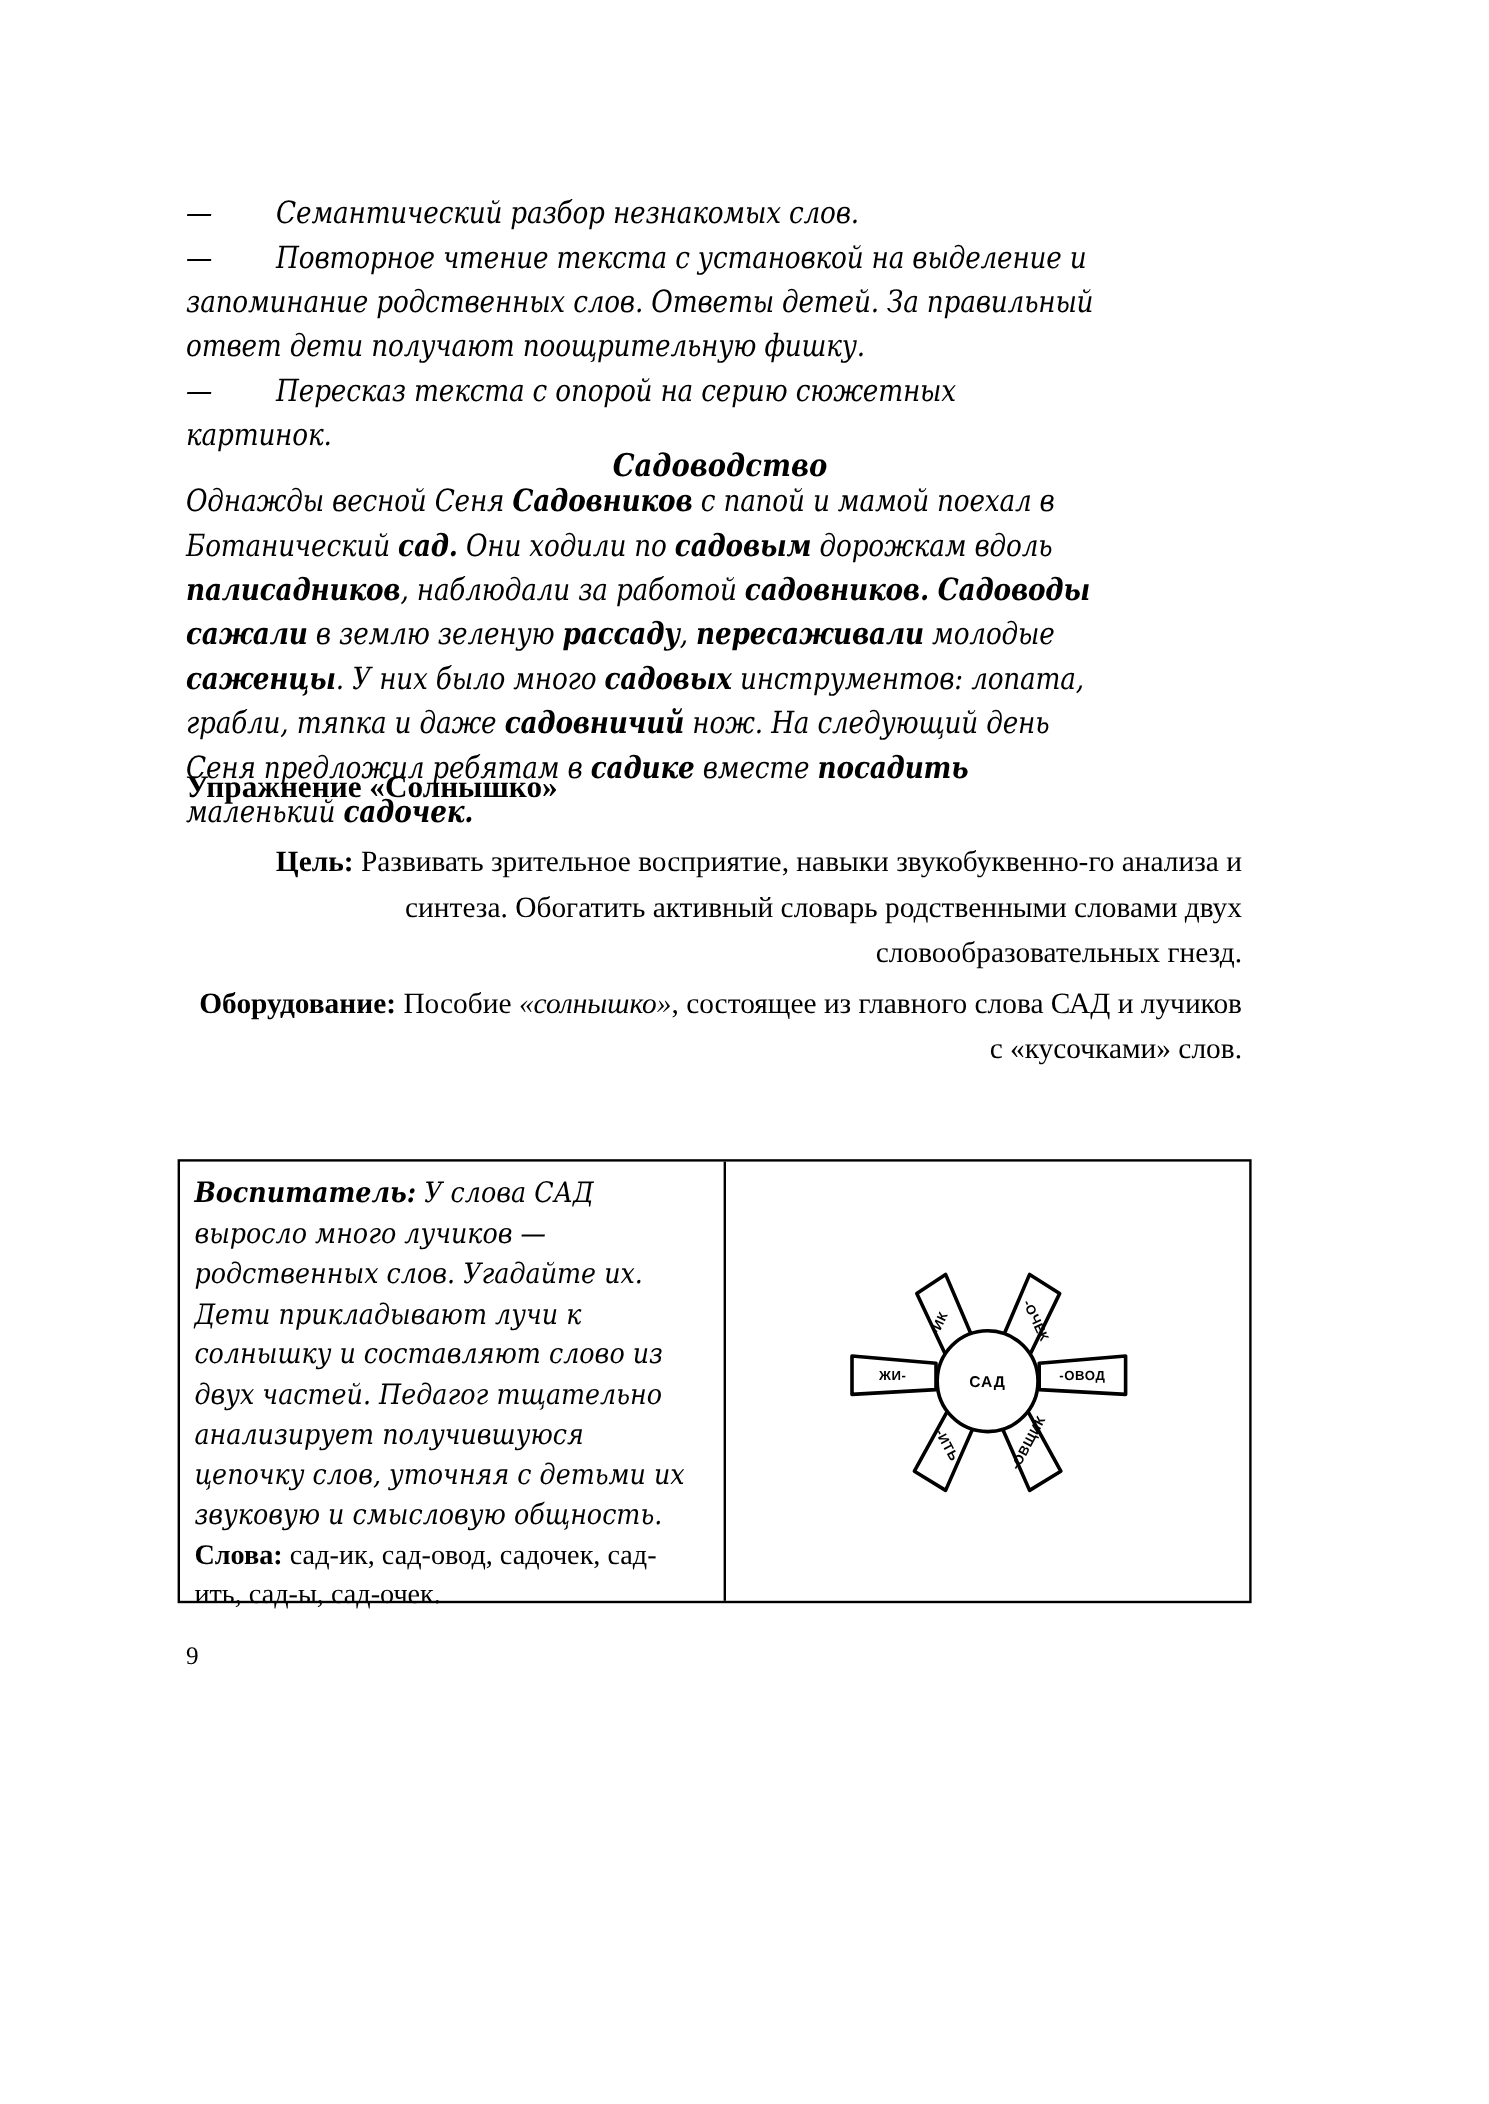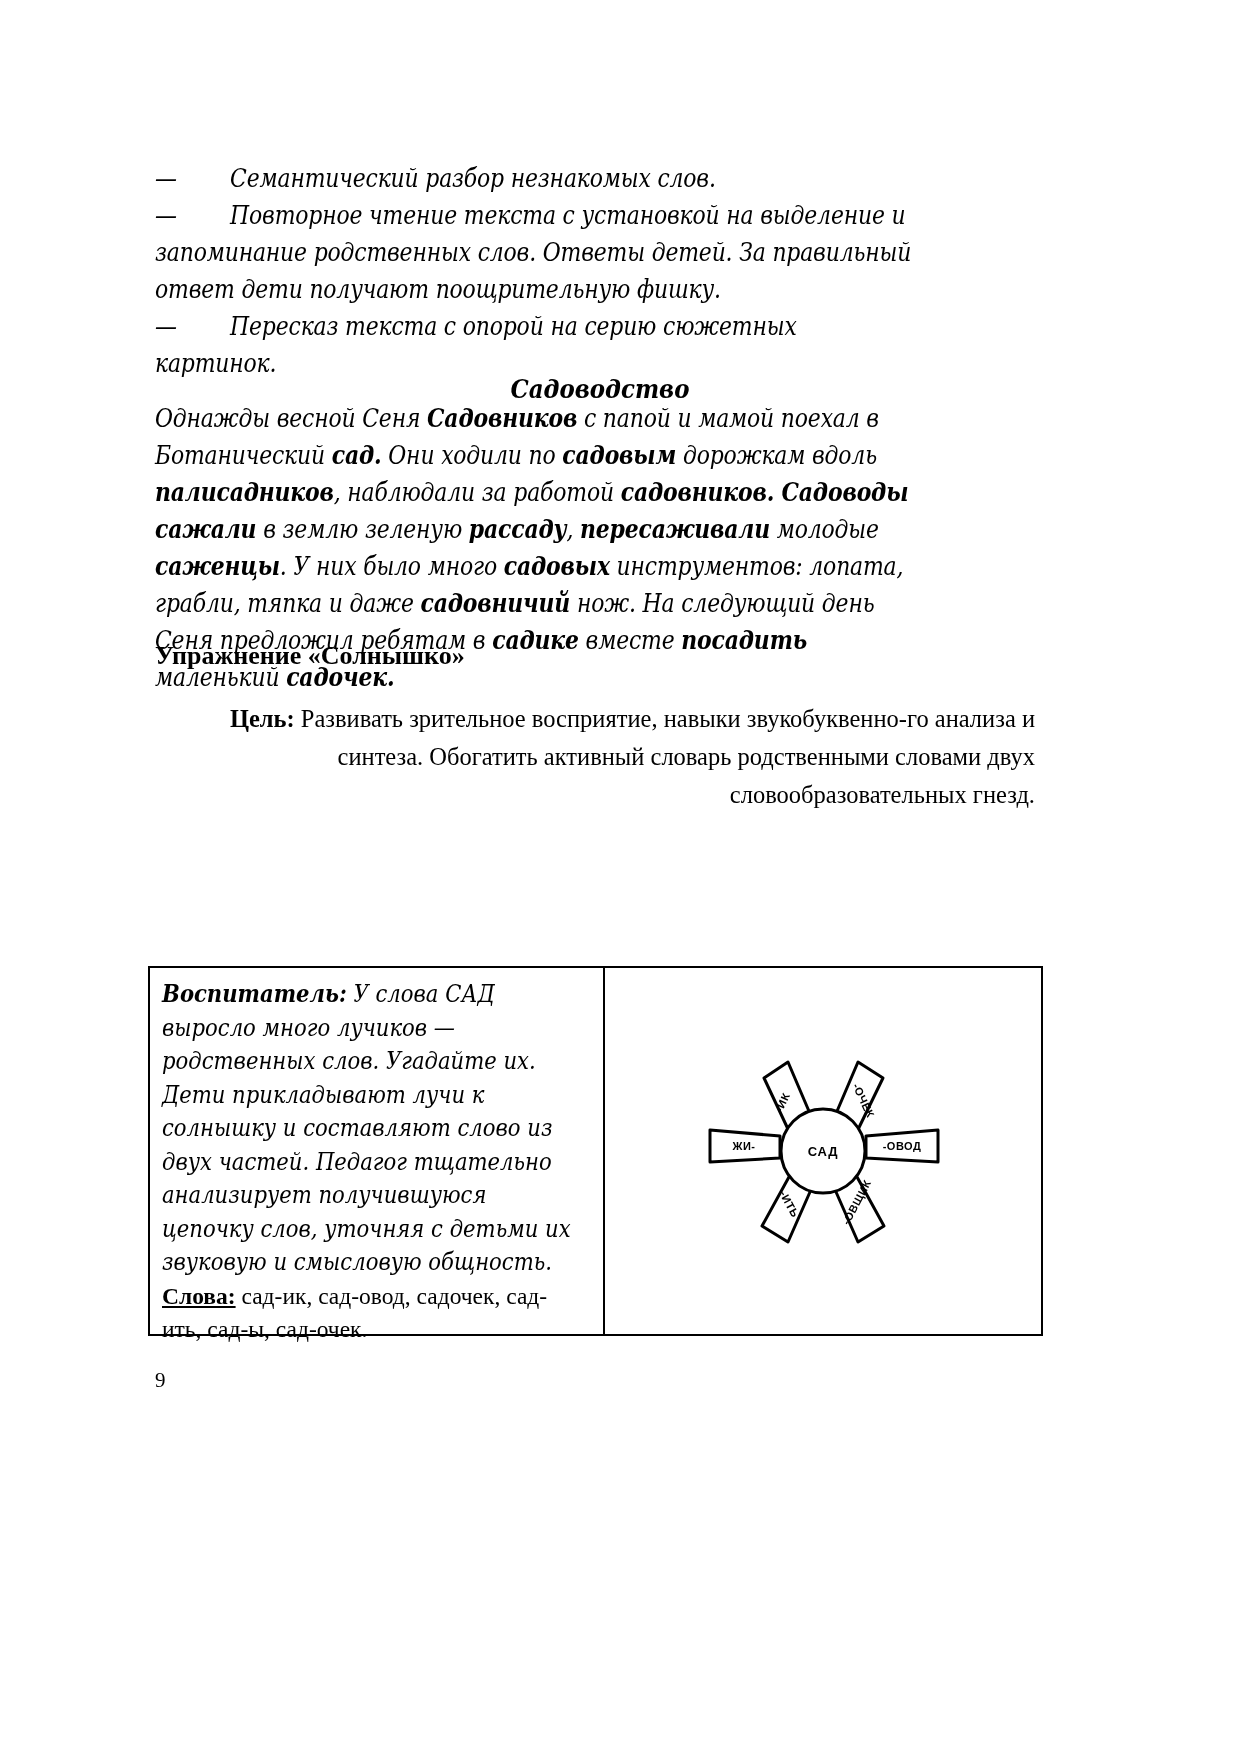--- a/index.html
+++ b/index.html
@@ -129,21 +129,21 @@
     transform-origin: left top;
     width: 111%;
   }
   .tl-text b { font-weight: bold; }
   .tl-words {
     font-family: "Liberation Serif", "DejaVu Serif", serif;
     font-style: normal;
     font-size: 23.5px;
     line-height: 33.5px;
   }
-  .tl-words b { font-weight: bold; text-decoration: underline; }
+  .tl-words b { font-weight: bold; }
 
   
   .sun-wrap {
     position: absolute;
     left: 50%;
     top: 50%;
     transform: translate(-50%, -50%);
     width: 270px;
     height: 250px;
   }
@@ -195,20 +195,21 @@
   <div class="story-title">Садоводство</div>
 
   <div class="story-body deco">
     <span>Однажды весной Сеня <b>Садовников</b> с папой и мамой поехал в Ботанический <b>сад.</b> Они ходили по <b>садовым</b> дорожкам вдоль <b>палисадников</b>, наблюдали за работой <b>садовников. Садоводы сажали</b> в землю зеленую <b>рассаду</b>, <b>пересаживали</b> молодые <b>саженцы</b>. У них было много <b>садовых</b> инструментов: лопата, грабли, тяпка и даже <b>садовничий</b> нож. На следующий день Сеня предложил ребятам в <b>садике</b> вместе <b>посадить</b> маленький <b>садочек.</b></span>
   </div>
 
   <div class="center-head" id="exercise-heading">Упражнение «Солнышко»</div>
 
   <div class="plain" id="goal-para"><b>Цель:</b><span> Развивать зрительное восприятие, навыки звукобуквенно-го анализа и синтеза. Обогатить активный словарь родственными словами двух словообразовательных гнезд.</span></div>
 
+  <div class="plain" id="equip-para"><b>Оборудование:</b><span> Пособие </span><i>«солнышко»</i><span>, состоящее из главного слова САД и лучиков с «кусочками» слов.</span></div>
 
 
   <div class="exercise-table">
 
     <div class="table-left">
       <div class="tl-text">
         <span><b>Воспитатель:</b></span><span> У слова САД выросло много лучиков —родственных слов. Угадайте их.</span>
         <span>Дети прикладывают лучи к солнышку и составляют слово из двух частей. Педагог тщательно анализирует получившуюся цепочку слов, уточняя с детьми их звуковую и смысловую общность.</span>
       </div>
       <div class="tl-words"><b>Слова:</b><span> сад-ик, сад-овод, садочек, сад-ить, сад-ы, сад-очек.</span></div>

